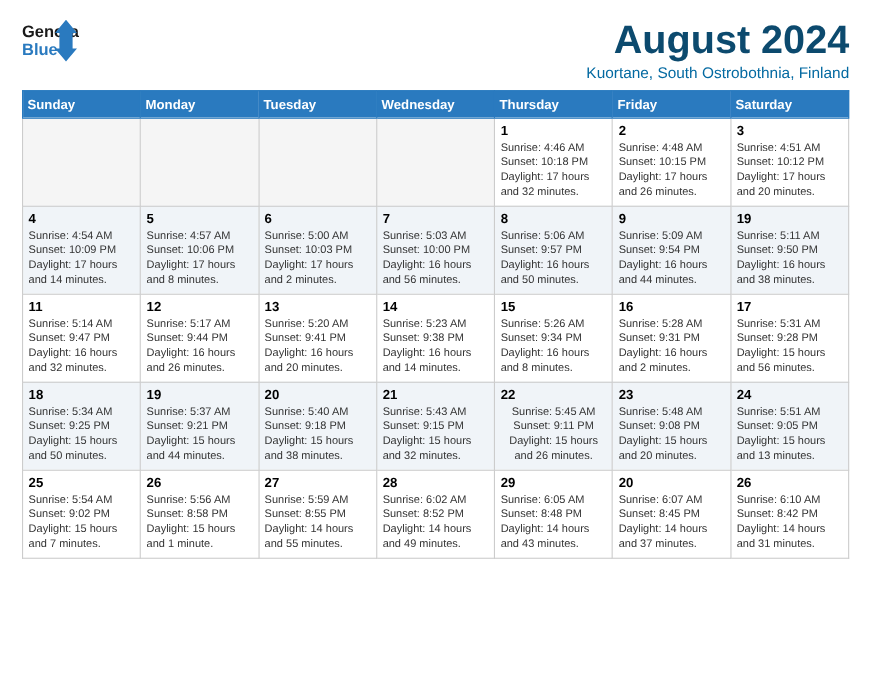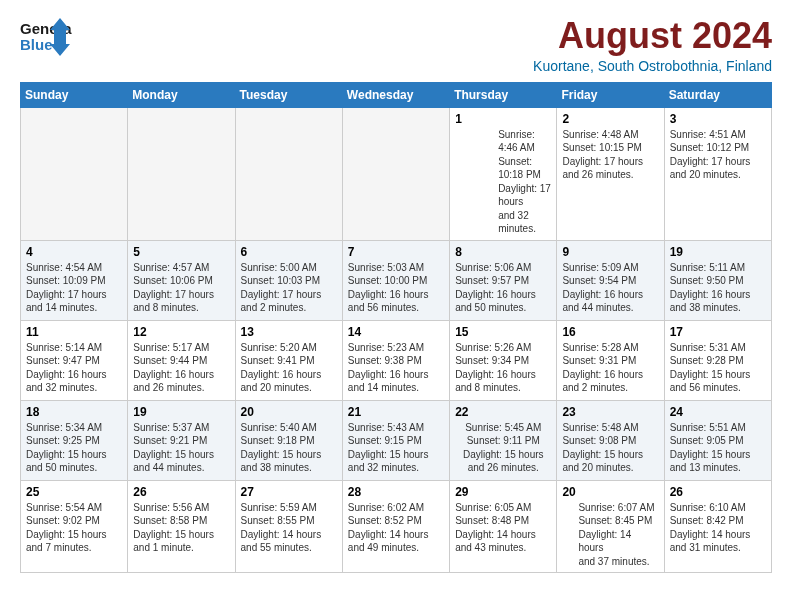--- a/index.html
+++ b/index.html
@@ -24,21 +24,21 @@
       display: flex;
       align-items: center;
       gap: 4px;
     }
     .title-block {
       text-align: right;
     }
     .month-title {
       font-size: 36px;
       font-weight: bold;
-      color: #7f1d1d;
+      color: #0c4a6e;
       line-height: 1.1;
     }
     .subtitle {
       font-size: 14px;
       color: #0369a1;
       margin-top: 2px;
     }
     .calendar {
       width: 100%;
       border-collapse: collapse;
@@ -112,21 +112,21 @@
         </tr>
     </thead>
     <tbody id="calendar-body">
     <tr>
           <td class="empty"></td>
           <td class="empty"></td>
           <td class="empty"></td>
           <td class="empty"></td>
           <td>
             <span class="day-num">1</span>
-            <div class="day-info" style="white-space: pre-line; margin-left: 43px;">Sunrise: 4:46 AM
+            <div class="day-info" style="white-space: pre-line;">Sunrise: 4:46 AM
 Sunset: 10:18 PM
 Daylight: 17 hours
 and 32 minutes.</div>
           </td>
           <td>
             <span class="day-num">2</span>
             <div class="day-info" style="white-space: pre-line;">Sunrise: 4:48 AM
 Sunset: 10:15 PM
 Daylight: 17 hours
 and 26 minutes.</div>
@@ -323,21 +323,21 @@
           </td>
           <td>
             <span class="day-num">29</span>
             <div class="day-info" style="white-space: pre-line;">Sunrise: 6:05 AM
 Sunset: 8:48 PM
 Daylight: 14 hours
 and 43 minutes.</div>
           </td>
           <td>
             <span class="day-num">20</span>
-            <div class="day-info" style="white-space: pre-line; margin-left: 16px;">Sunrise: 6:07 AM
+            <div class="day-info" style="white-space: pre-line;">Sunrise: 6:07 AM
 Sunset: 8:45 PM
 Daylight: 14 hours
 and 37 minutes.</div>
           </td>
           <td>
             <span class="day-num">26</span>
             <div class="day-info" style="white-space: pre-line;">Sunrise: 6:10 AM
 Sunset: 8:42 PM
 Daylight: 14 hours
 and 31 minutes.</div>

